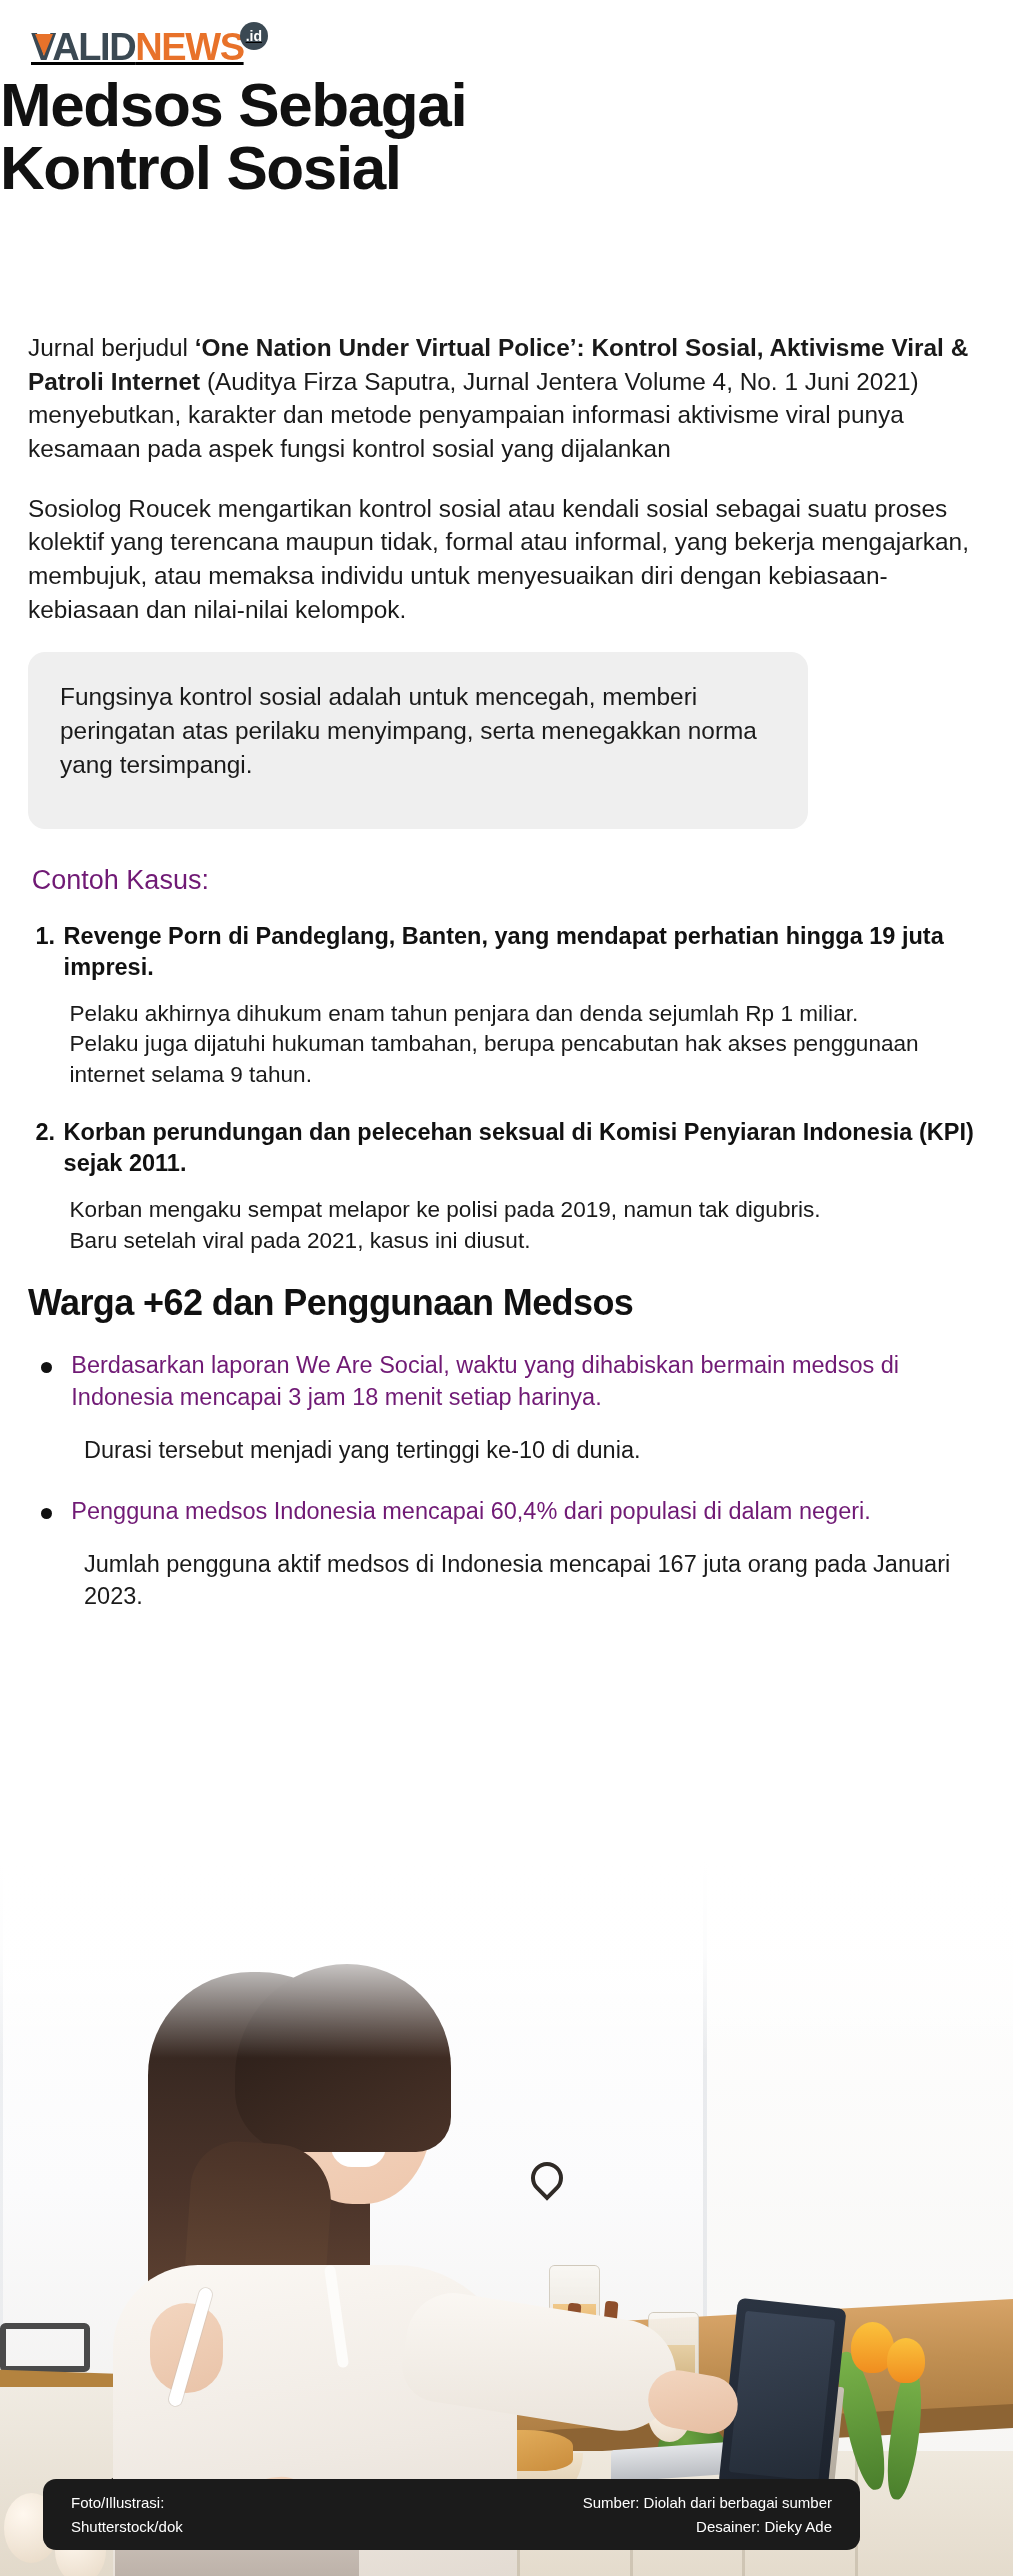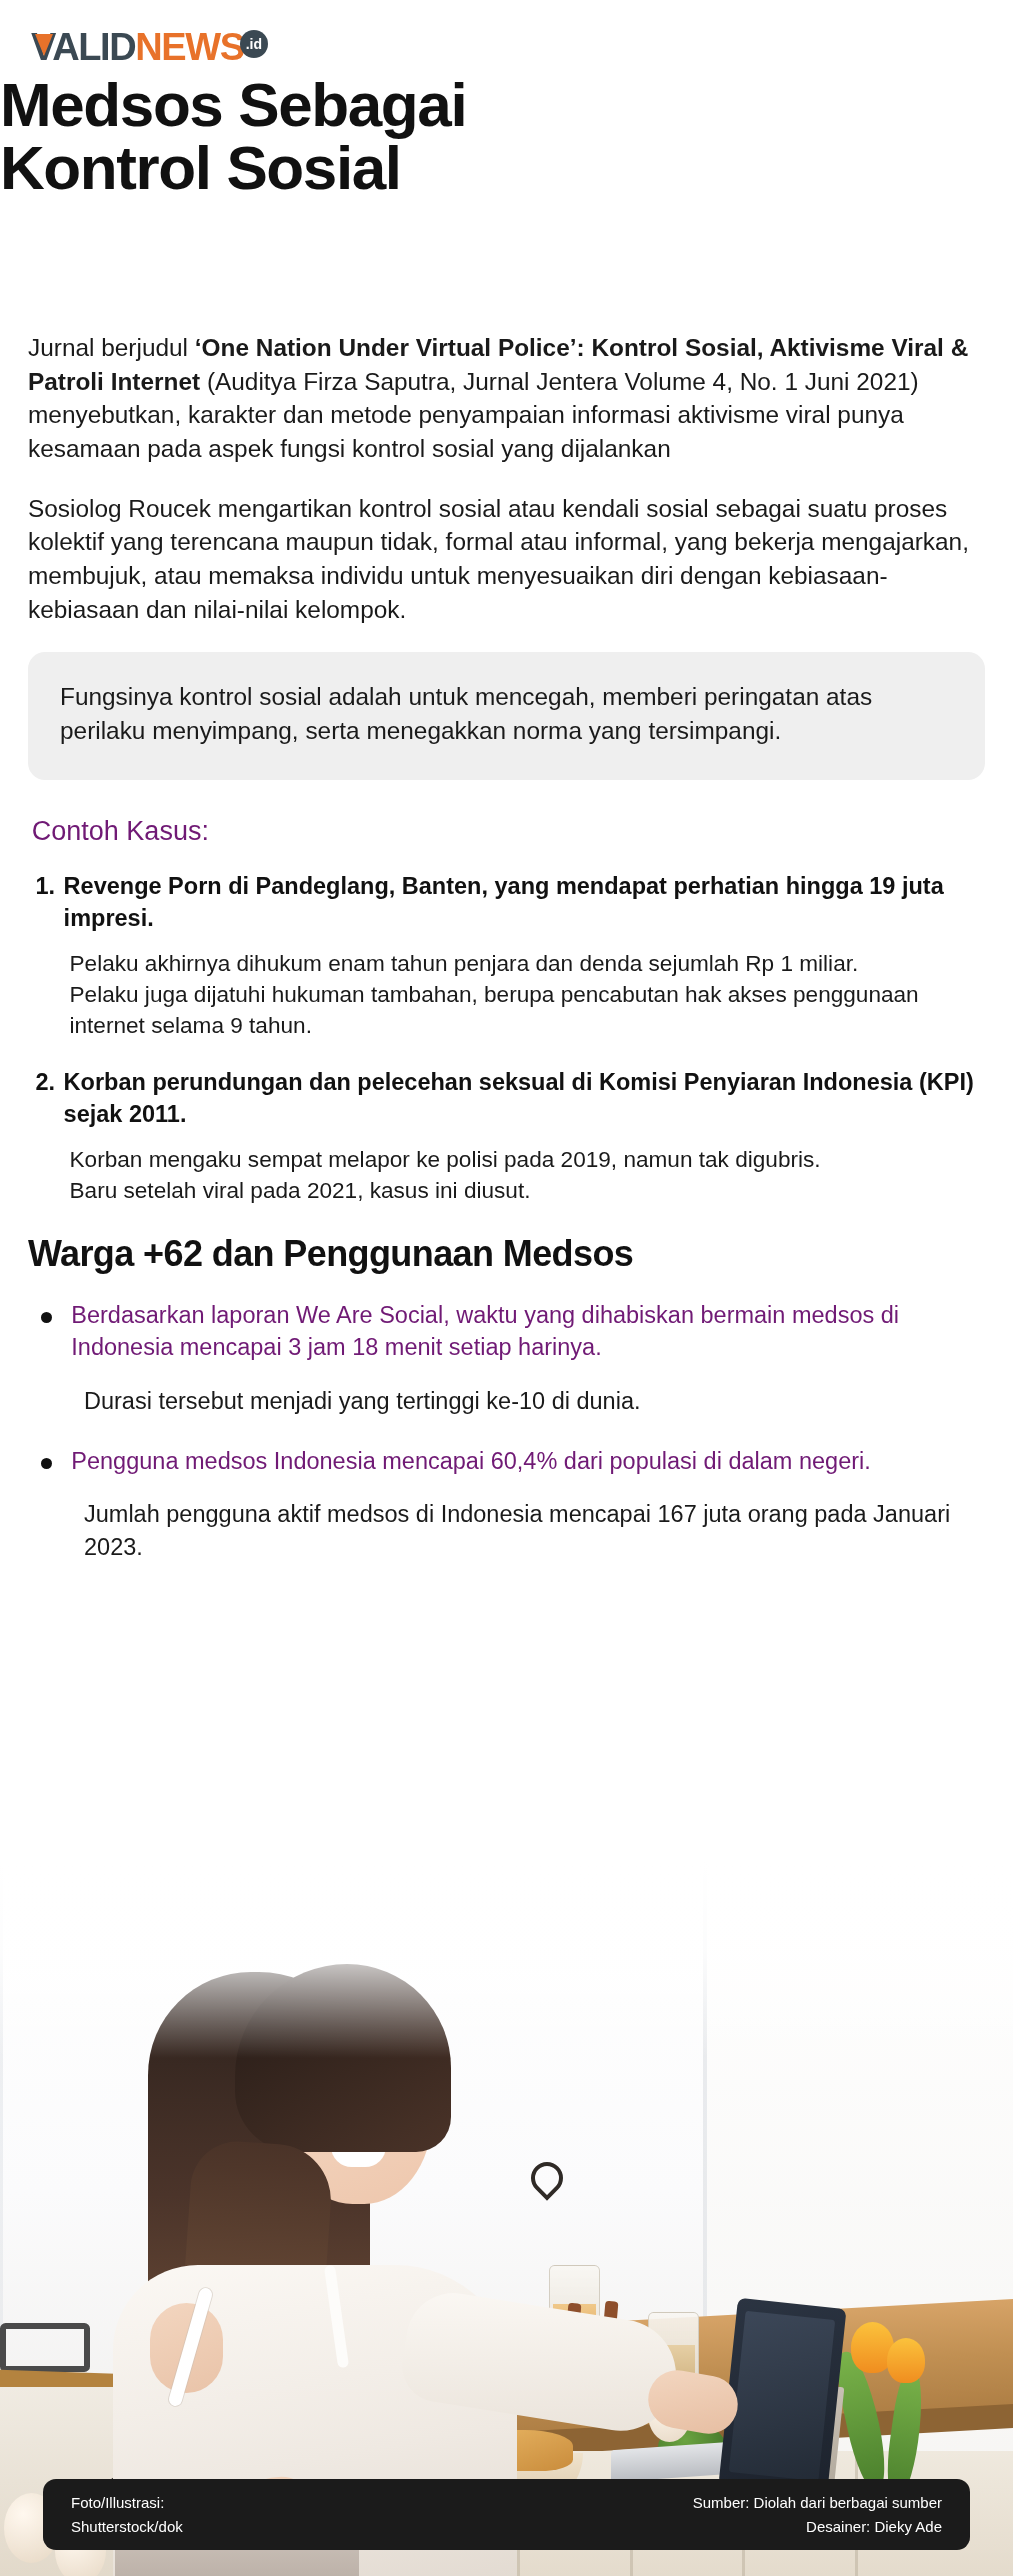--- a/index.html
+++ b/index.html
@@ -6,21 +6,21 @@
   html, body {
     width:1013px;
     background:#ffffff;
     font-family:"Liberation Sans", sans-serif;
   }
   body { position:relative; width:1013px; height:2576px; overflow:hidden; }
 
   
   .logo-wrap {
     position:absolute; left:31px; top:28px;
-    display:flex; align-items:center;
+    display:flex; align-items:flex-start;text-decoration:underline;
   }
   .logo-text {
     font-size:38px; font-weight:800; letter-spacing:-1.4px;
     line-height:1; display:flex; align-items:center;
   }
   .logo-valid { color:#3b4953; position:relative; }
   .logo-news  { color:#e8722a; }
   .logo-chev {
     position:absolute; left:3.8px; top:5.6px;
     width:0; height:0;
@@ -50,23 +50,23 @@
   }
   p.body {
     font-size:24.4px; line-height:1.38; color:#1a1a1a;
     margin-bottom:26px;
   }
   p.body b { font-weight:700; }
 
   
   .callout {
     background:#efefef; border-radius:17px;
-    padding:28px 32px 32px 32px;
+    padding:28px 32px 48px 32px;
     margin-top:5.6px; margin-bottom:36px;
-    width:957px;
+    width:780px;
   }
   .callout p {
     font-size:24.4px; line-height:1.38; color:#1a1a1a;
   }
 
   
   .section-label {
     font-size:27px; font-weight:400; color:#701a75;
     margin-bottom:24.4px; margin-left:3.8px;
   }
@@ -308,21 +308,21 @@
     background:radial-gradient(circle at 35% 30%,#fff8ef,#e6d7c3);
   }
   .photo-fade-top {
     position:absolute; left:0; top:0; width:1013px; height:197px;
     background:linear-gradient(180deg,#ffffff 0%, rgba(255,255,255,.85) 45%, rgba(255,255,255,0) 100%);
   }
 
   
   .footer {
     position:absolute; left:43px; bottom:26px;
-    width:927px; height:71px;
+    width:817px; height:71px;
     background:#1b1b1b; border-radius:13px;
     display:flex; align-items:center; justify-content:space-between;
     padding:0 28px; color:#ffffff;
   }
   .footer-left, .footer-right { font-size:15px; line-height:1.55; }
   .footer-right { text-align:right; }
   .footer-left span, .footer-right span { display:block; }
 </style>
 </head>
 <body>

